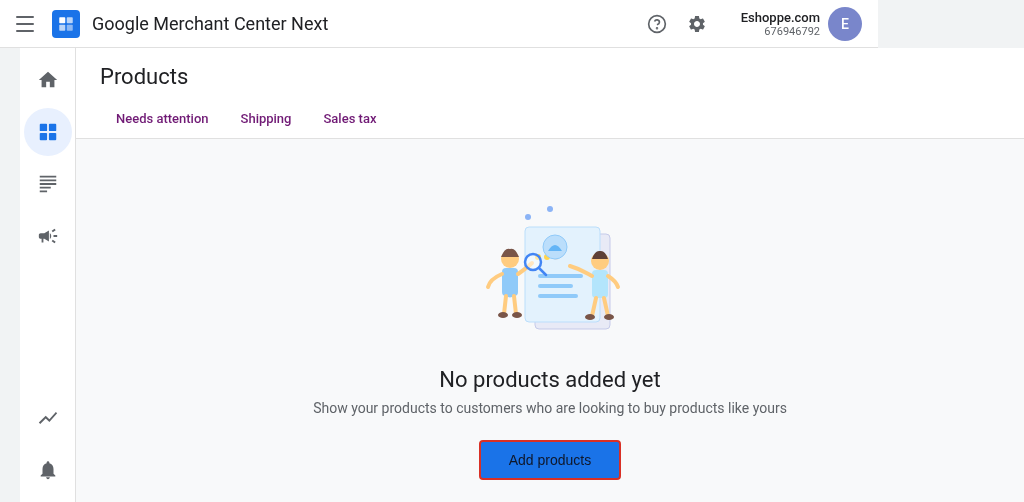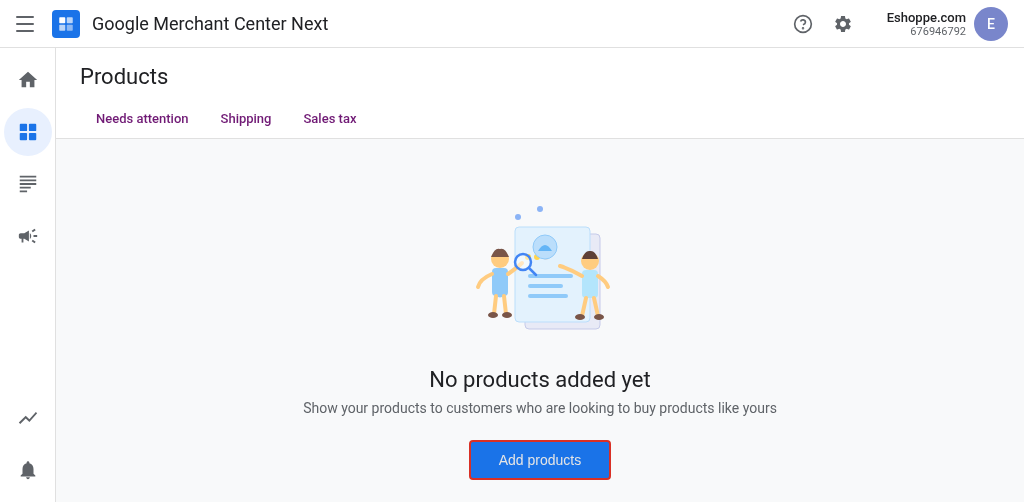--- a/index.html
+++ b/index.html
@@ -2,40 +2,40 @@
 <html><head>
   <meta charset="utf-8">
   <style>
     * { margin: 0; padding: 0; box-sizing: border-box; }
     body { font-family: 'Google Sans', Roboto, Arial, sans-serif; background: #f1f3f4; width: 1024px; height: 502px; overflow: hidden; display: flex; flex-direction: column; }
 
     
     .topbar {
       display: flex; align-items: center; background: #fff;
       height: 48px; padding: 0 16px; border-bottom: 1px solid #e0e0e0;
-      position: fixed; top: 0; left: 0; width: 1024px; z-index: 100;
+      position: fixed; top: 0; left: 0; width: 878px; z-index: 100;
     }
     .topbar-left { display: flex; align-items: center; gap: 12px; }
     .menu-icon { width: 24px; height: 24px; cursor: pointer; display: flex; flex-direction: column; justify-content: center; gap: 5px; }
     .menu-icon span { display: block; height: 2px; background: #5f6368; border-radius: 1px; }
     .menu-icon span:nth-child(1) { width: 18px; }
     .menu-icon span:nth-child(2) { width: 18px; }
     .menu-icon span:nth-child(3) { width: 18px; }
     .logo { width: 28px; height: 28px; background: #1a73e8; border-radius: 4px; display: flex; align-items: center; justify-content: center; }
     .logo svg { width: 18px; height: 18px; }
     .app-title { font-size: 18px; color: #202124; font-weight: 400; }
     .topbar-right { margin-left: auto; display: flex; align-items: center; }
     .icon-btn { width: 40px; height: 40px; border-radius: 50%; border: none; background: transparent; cursor: pointer; display: flex; align-items: center; justify-content: center; color: #5f6368; font-size: 20px; }
     .account-info { display: flex; flex-direction: column; align-items: flex-end; margin-right: 8px; }
     .account-name { font-size: 13px; color: #202124; font-weight: 500; }
     .account-id { font-size: 11px; color: #5f6368; margin-left: 47px; }
     .avatar { width: 34px; height: 34px; border-radius: 50%; background: #7986cb; display: flex; align-items: center; justify-content: center; color: white; font-size: 14px; font-weight: 500; cursor: pointer; }
 
     
-    .layout { display: flex; margin-top: 48px; height: calc(502px - 48px); }
+    .layout { display: flex; margin-top: 48px; height: calc(502px - 48px); padding-left: 20px; }
 
     
     .sidebar {
       width: 56px; background: #fff; border-right: 1px solid #e0e0e0;
       display: flex; flex-direction: column; align-items: center;
       padding-top: 8px; gap: 4px; flex-shrink: 0;
     }
     .sidebar-item {
       width: 48px; height: 48px; border-radius: 24px; display: flex;
       align-items: center; justify-content: center; cursor: pointer;
@@ -66,21 +66,21 @@
 
     
     .illustration { margin-bottom: 24px; }
 
     
     .empty-title { font-size: 22px; color: #202124; font-weight: 400; margin-bottom: 8px; text-align: center; }
     .empty-subtitle { font-size: 14px; color: #5f6368; margin-bottom: 24px; text-align: center; }
 
     
     .add-btn {
-      background: #1a73e8; color: #e5e5e5; border: 2px solid #d93025;
+      background: #1a73e8; color: #0f172a; border: 2px solid #d93025;
       padding: 10px 28px; border-radius: 4px; font-size: 14px; font-weight: 500;
       cursor: pointer; outline: none;
     }
 
     
     .main::-webkit-scrollbar { width: 8px; }
     .main::-webkit-scrollbar-track { background: #f1f3f4; }
     .main::-webkit-scrollbar-thumb { background: #c1c1c1; border-radius: 4px; }
   </style>
 </head>

